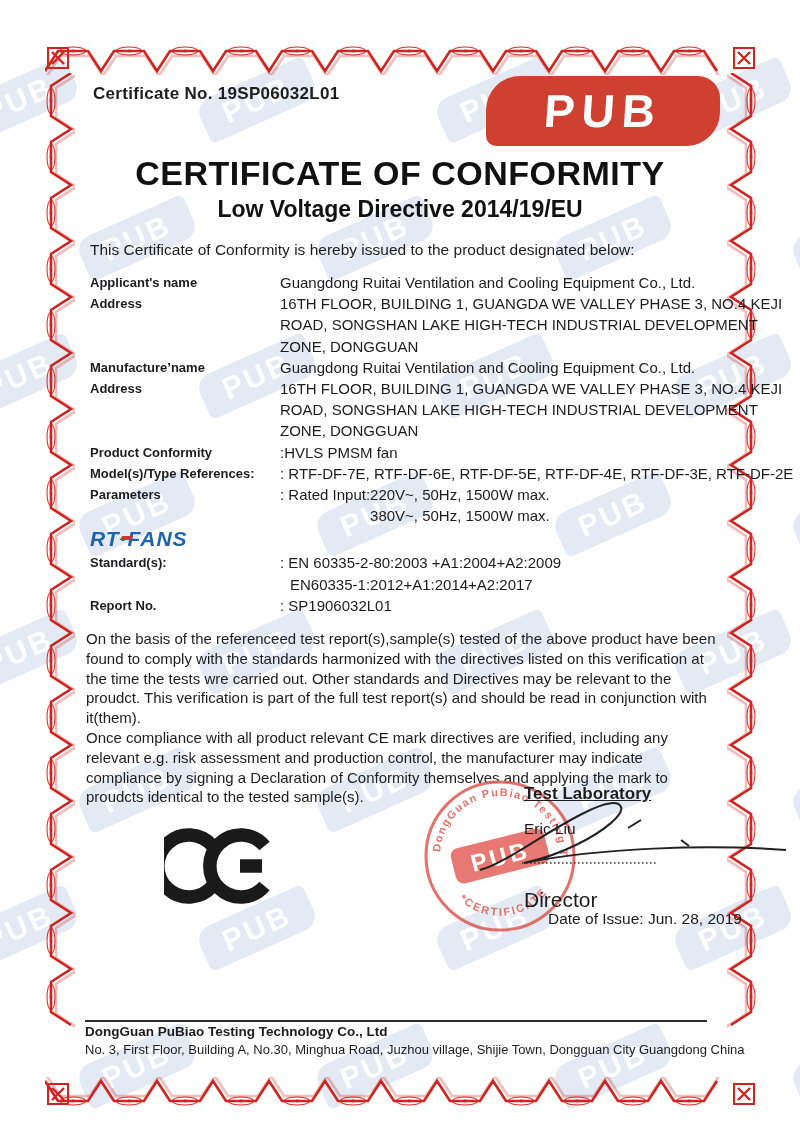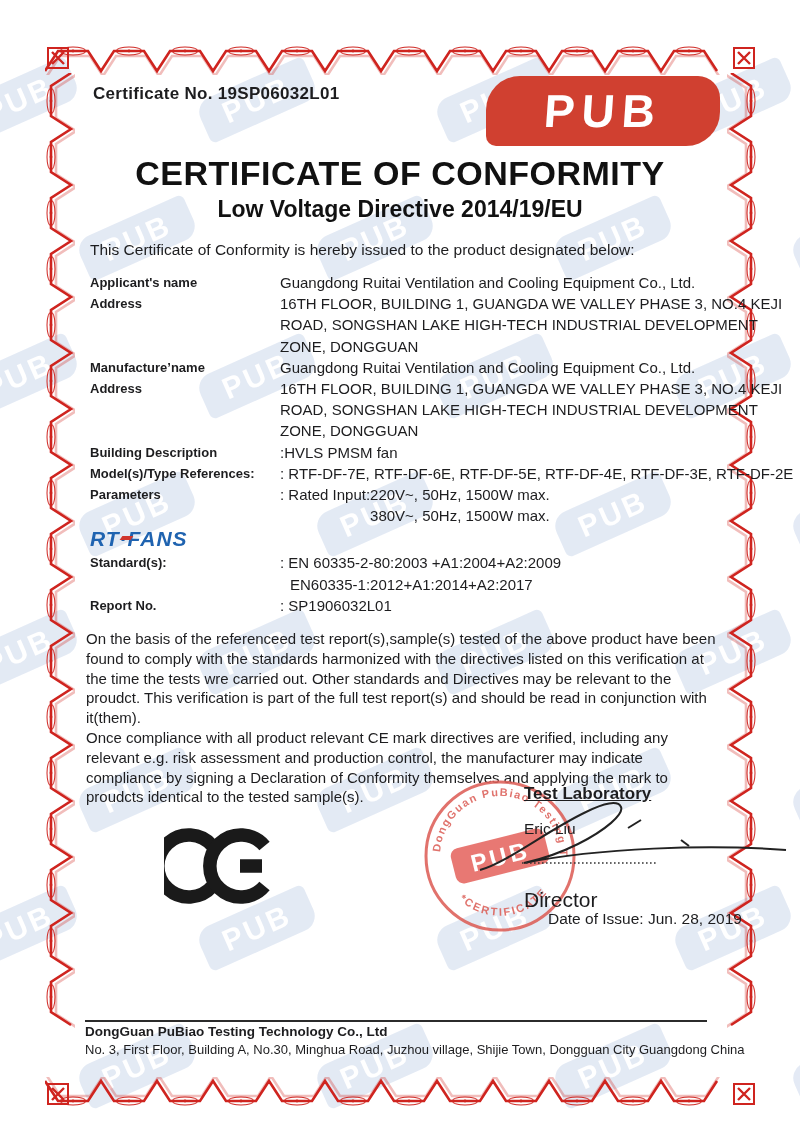--- a/index.html
+++ b/index.html
@@ -294,21 +294,21 @@
       </div>
       <div class="d-row d-row-3">
         <span class="d-label">Address</span>
         <div class="d-val">
           <div class="ln ln1">16TH FLOOR, BUILDING 1, GUANGDA WE VALLEY PHASE 3, NO.4 KEJI</div>
           <div class="ln ln2">ROAD, SONGSHAN LAKE HIGH-TECH INDUSTRIAL DEVELOPMENT</div>
           <div class="ln ln3">ZONE, DONGGUAN</div>
         </div>
       </div>
       <div class="d-row d-row-4">
-        <span class="d-label">Building Description</span>
+        <span class="d-label">Product Conformity</span>
         <div class="d-val">
           <div class="ln ln1">:HVLS PMSM fan</div>
         </div>
       </div>
       <div class="d-row d-row-5">
         <span class="d-label">Model(s)/Type References:</span>
         <div class="d-val">
           <div class="ln ln1">: RTF-DF-7E, RTF-DF-6E, RTF-DF-5E, RTF-DF-4E, RTF-DF-3E, RTF-DF-2E</div>
         </div>
       </div>

